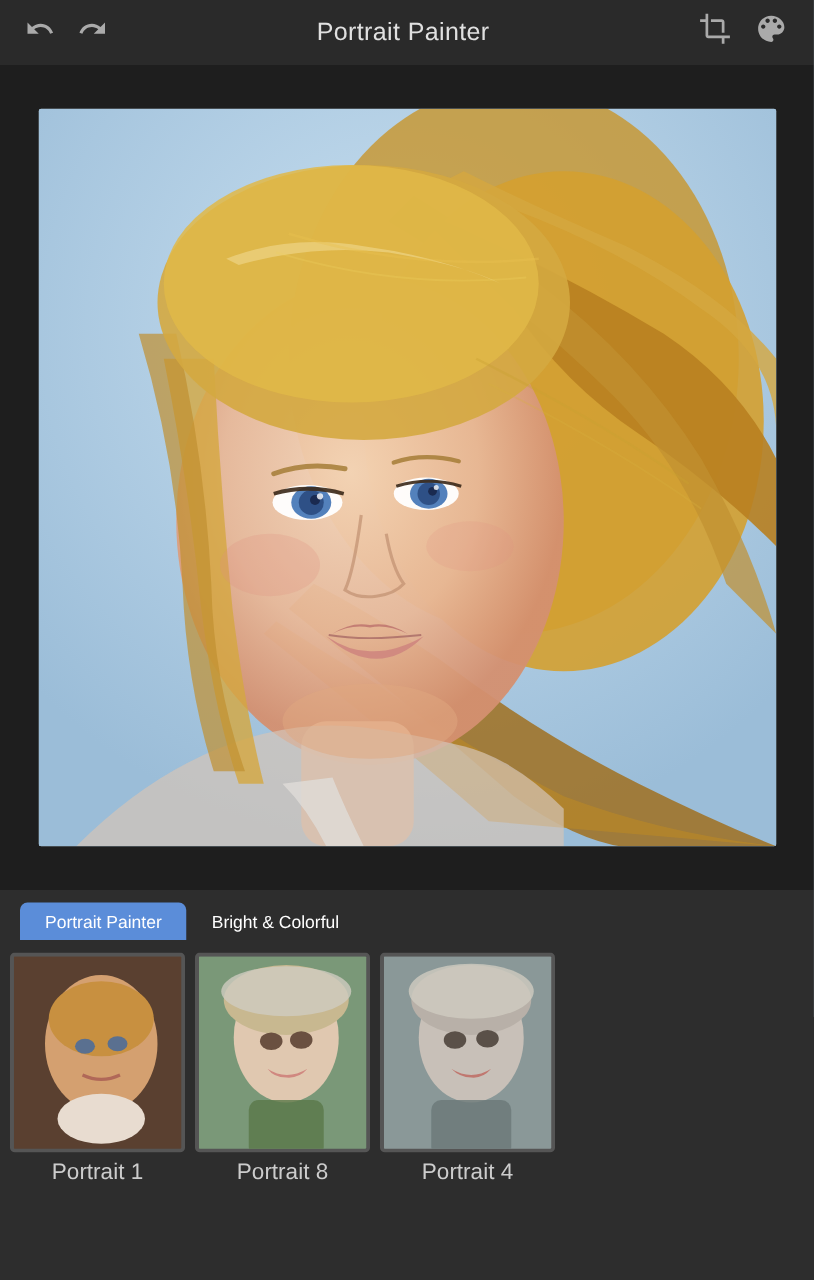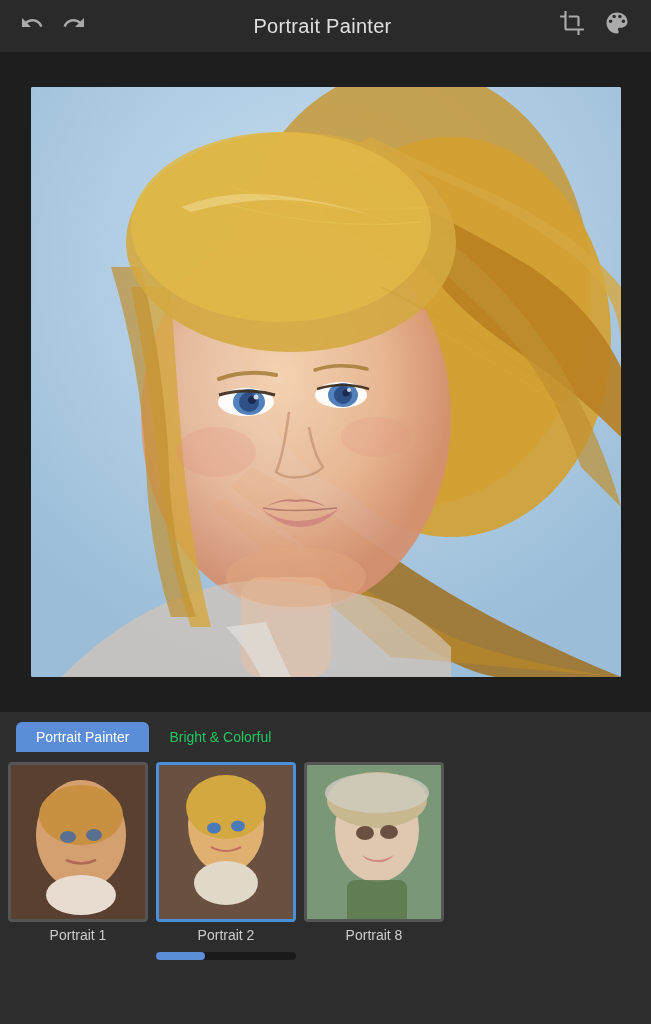--- a/index.html
+++ b/index.html
@@ -93,21 +93,21 @@
       font-weight: 500;
     }
 
     .tab.active {
       background: #5b8dd9;
       color: #fff;
     }
 
     .tab.inactive {
       background: transparent;
-      color: #22c55e;
+      color: #ffffff;
     }
 
     
     .thumbnail-strip {
       display: flex;
       padding: 10px 8px;
       gap: 8px;
       overflow-x: auto;
       flex: 1;
     }
@@ -132,21 +132,21 @@
 
     .thumb-img.selected {
       border: 3px solid #4a90d9;
     }
 
     .thumb-img.unselected {
       border: 3px solid transparent;
     }
 
     .thumb-label {
-      font-size: 14px;
+      font-size: 18px;
       color: #ccc;
     }
 
     
     .progress-bar-area {
       padding: 6px 8px;
       height: 28px;
     }
 
     .progress-bar-bg {
@@ -311,53 +311,48 @@
           <ellipse cx="70" cy="50" rx="42" ry="30" fill="#c89040"></ellipse>
           <ellipse cx="57" cy="72" rx="8" ry="6" fill="#5a7090"></ellipse>
           <ellipse cx="83" cy="70" rx="8" ry="6" fill="#5a7090"></ellipse>
           <path d="M 55 95 Q 70 102 85 95" stroke="#b06858" stroke-width="2.5" fill="none"></path>
           <ellipse cx="70" cy="130" rx="35" ry="20" fill="#e8dcd0"></ellipse>
         </svg>
       </div>
       <span class="thumb-label">Portrait 1</span>
     </div>
 
-    <div class="thumb-item">
-      <div class="thumb-img selected">
-        <svg width="134" height="154" viewBox="0 0 134 154" xmlns="http://www.w3.org/2000/svg">
-          <rect width="134" height="154" fill="#6a5040"></rect>
-          <ellipse cx="67" cy="60" rx="38" ry="48" fill="#e0b070"></ellipse>
-          <ellipse cx="67" cy="42" rx="40" ry="32" fill="#d4a840"></ellipse>
-          <ellipse cx="55" cy="63" rx="7" ry="5.5" fill="#4a7ab8"></ellipse>
-          <ellipse cx="79" cy="61" rx="7" ry="5.5" fill="#4a7ab8"></ellipse>
-          <path d="M 52 82 Q 67 90 82 82" stroke="#c07060" stroke-width="2" fill="none"></path>
-          <ellipse cx="67" cy="118" rx="32" ry="22" fill="#e0d8c8"></ellipse>
-        </svg>
-      </div>
-      <span class="thumb-label">Portrait 2</span>
-
-      <div class="progress-bar-area" style="padding:4px 0 0 0; width:140px;">
-        <div class="progress-bar-bg" style="width:140px;">
-          <div class="progress-bar-fill" style="width:35%;"></div>
-        </div>
-      </div>
-    </div>
 
     <div class="thumb-item">
       <div class="thumb-img unselected">
         <svg width="140" height="160" viewBox="0 0 140 160" xmlns="http://www.w3.org/2000/svg">
           <rect width="140" height="160" fill="#7a9878"></rect>
           <ellipse cx="70" cy="65" rx="42" ry="52" fill="#e0c8b0"></ellipse>
           <ellipse cx="70" cy="35" rx="50" ry="28" fill="#c8b890"></ellipse>
 
           <ellipse cx="70" cy="28" rx="52" ry="20" fill="#d0ccc0" opacity="0.8"></ellipse>
           <ellipse cx="58" cy="68" rx="9" ry="7" fill="#6a5040"></ellipse>
           <ellipse cx="82" cy="67" rx="9" ry="7" fill="#6a5040"></ellipse>
           <path d="M 55 90 Q 70 100 87 90 Q 80 98 70 97 Q 60 97 55 90 Z" fill="#d08880"></path>
           <rect x="40" y="115" width="60" height="45" rx="8" fill="#5a7848" opacity="0.8"></rect>
         </svg>
       </div>
       <span class="thumb-label">Portrait 8</span>
     </div>
 
+    <div class="thumb-item">
+      <div class="thumb-img unselected">
+        <svg width="140" height="160" viewBox="0 0 140 160" xmlns="http://www.w3.org/2000/svg">
+          <rect width="140" height="160" fill="#8a9898"></rect>
+          <ellipse cx="70" cy="65" rx="42" ry="52" fill="#c8c0b8"></ellipse>
+          <ellipse cx="70" cy="35" rx="48" ry="28" fill="#b8b0a8"></ellipse>
+          <ellipse cx="70" cy="28" rx="50" ry="22" fill="#d0ccc0" opacity="0.8"></ellipse>
+          <ellipse cx="57" cy="67" rx="9" ry="7" fill="#5a5048"></ellipse>
+          <ellipse cx="83" cy="66" rx="9" ry="7" fill="#5a5048"></ellipse>
+          <path d="M 54 90 Q 70 100 86 90 Q 79 98 70 97 Q 61 97 54 90 Z" fill="#c07870"></path>
+          <rect x="38" y="115" width="64" height="45" rx="8" fill="#6a7878" opacity="0.8"></rect>
+        </svg>
+      </div>
+      <span class="thumb-label">Portrait 4</span>
+    </div>
 
   </div>
 </div>
 
 </body></html>

